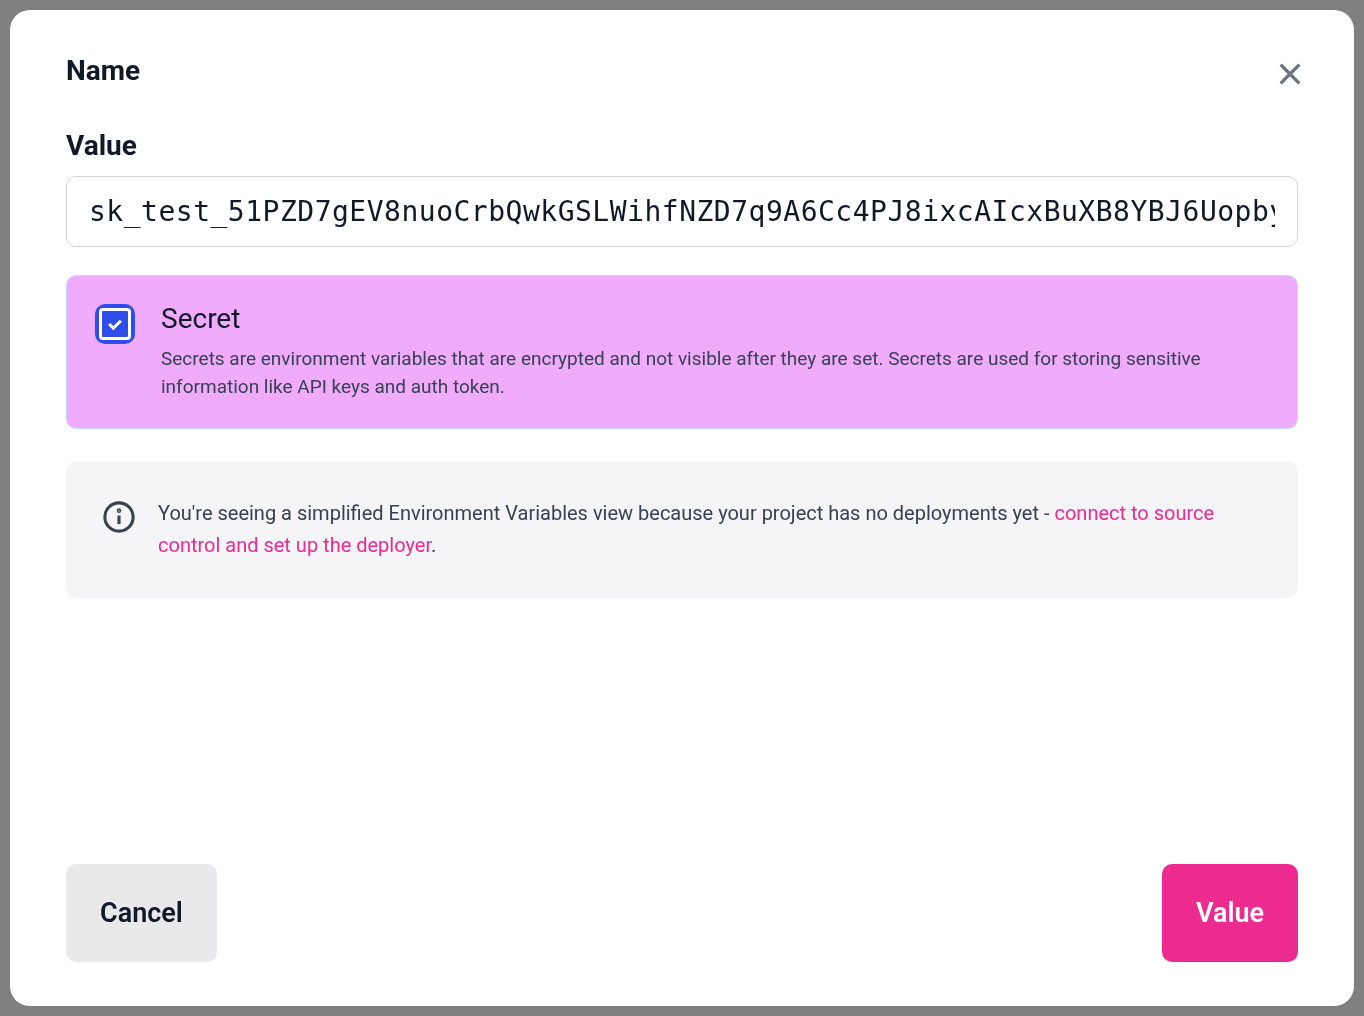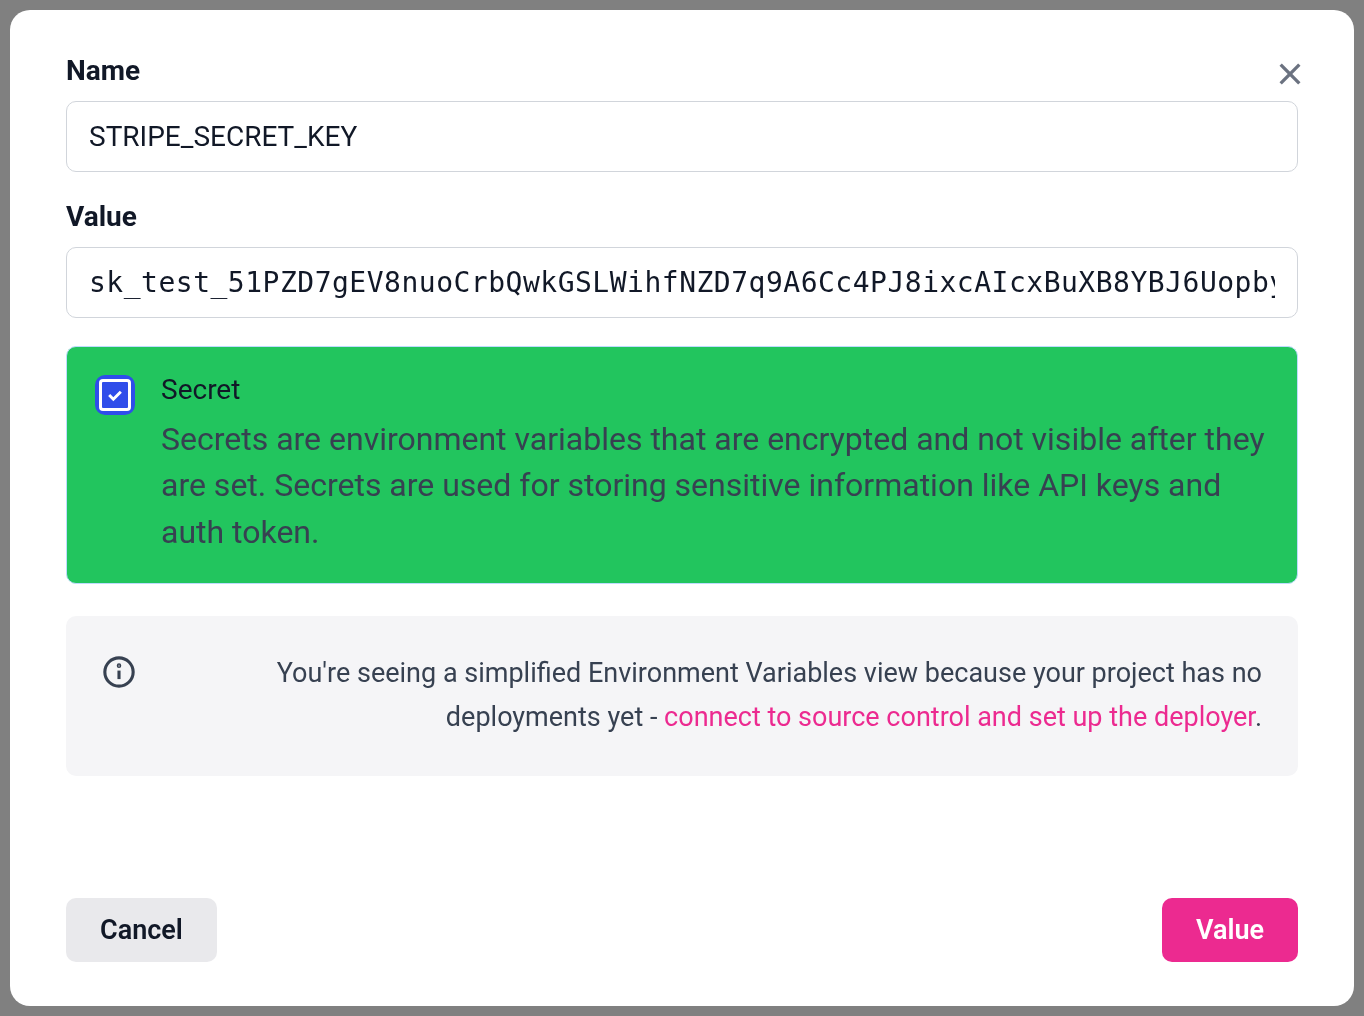--- a/index.html
+++ b/index.html
@@ -68,21 +68,21 @@
       color: #111827;
       outline: none;
     }
     .input.mono {
       font-family: ui-monospace, SFMono-Regular, Menlo, Monaco, Consolas, monospace;
       letter-spacing: 0.5px;
       white-space: nowrap;
       overflow: hidden;
     }
     .secret-box {
-      background: #22c55e;
+      background: #f0abfc;
       border: 1px solid #bfdbfe;
       border-radius: 10px;
       padding: 26px 28px 28px 28px;
       display: flex;
       align-items: flex-start;
       gap: 26px;
       margin-bottom: 32px;
     }
     .checkbox {
       width: 40px;
@@ -119,21 +119,21 @@
     .secret-text-wrap {
       flex: 1;
     }
     .secret-title {
       font-size: 28px;
       font-weight: 400;
       color: #111827;
       margin-bottom: 10px;
     }
     .secret-desc {
-      font-size: 32px;
+      font-size: 19px;
       line-height: 1.45;
       color: #374151;
       font-weight: 400;
     }
     .info-box {
       background: #f5f5f7;
       border-radius: 10px;
       padding: 36px 36px 36px 36px;
       display: flex;
       align-items: flex-start;
@@ -147,39 +147,38 @@
       margin-top: 3px;
     }
     .info-icon svg {
       width: 100%;
       height: 100%;
       stroke: #374151;
       stroke-width: 2.2;
       fill: none;
     }
     .info-text {
-      font-size: 27px;
+      font-size: 20px;
       line-height: 1.62;
       color: #374151;
       font-weight: 400;
-      text-align: right;
     }
     .info-text a {
       color: #ec2a90;
       text-decoration: none;
       cursor: pointer;
     }
     .button-row {
       display: flex;
       justify-content: space-between;
       align-items: center;
       margin-top: auto;
     }
     .btn {
-      padding: 16px 34px;
+      padding: 33px 34px;
       font-size: 27px;
       font-weight: 600;
       border: none;
       border-radius: 10px;
       cursor: pointer;
       font-family: inherit;
     }
     .btn-cancel {
       background: #e9e9ec;
       color: #111827;
@@ -196,21 +195,20 @@
 
   <div class="close-btn">
     <svg viewBox="0 0 24 24" fill="none" stroke="currentColor">
       <line x1="5" y1="5" x2="19" y2="19"></line>
       <line x1="19" y1="5" x2="5" y2="19"></line>
     </svg>
   </div>
 
   <div class="form-group">
     <label class="label">Name</label>
-    <input class="input" type="text" value="STRIPE_SECRET_KEY" style="">
   </div>
 
   <div class="form-group">
     <label class="label">Value</label>
     <input class="input mono" type="text" value="sk_test_51PZD7gEV8nuoCrbQwkGSLWihfNZD7q9A6Cc4PJ8ixcAIcxBuXB8YBJ6UopbytDtk" style="">
   </div>
 
   <div class="secret-box">
     <div class="checkbox">
       <div class="checkbox-inner">

